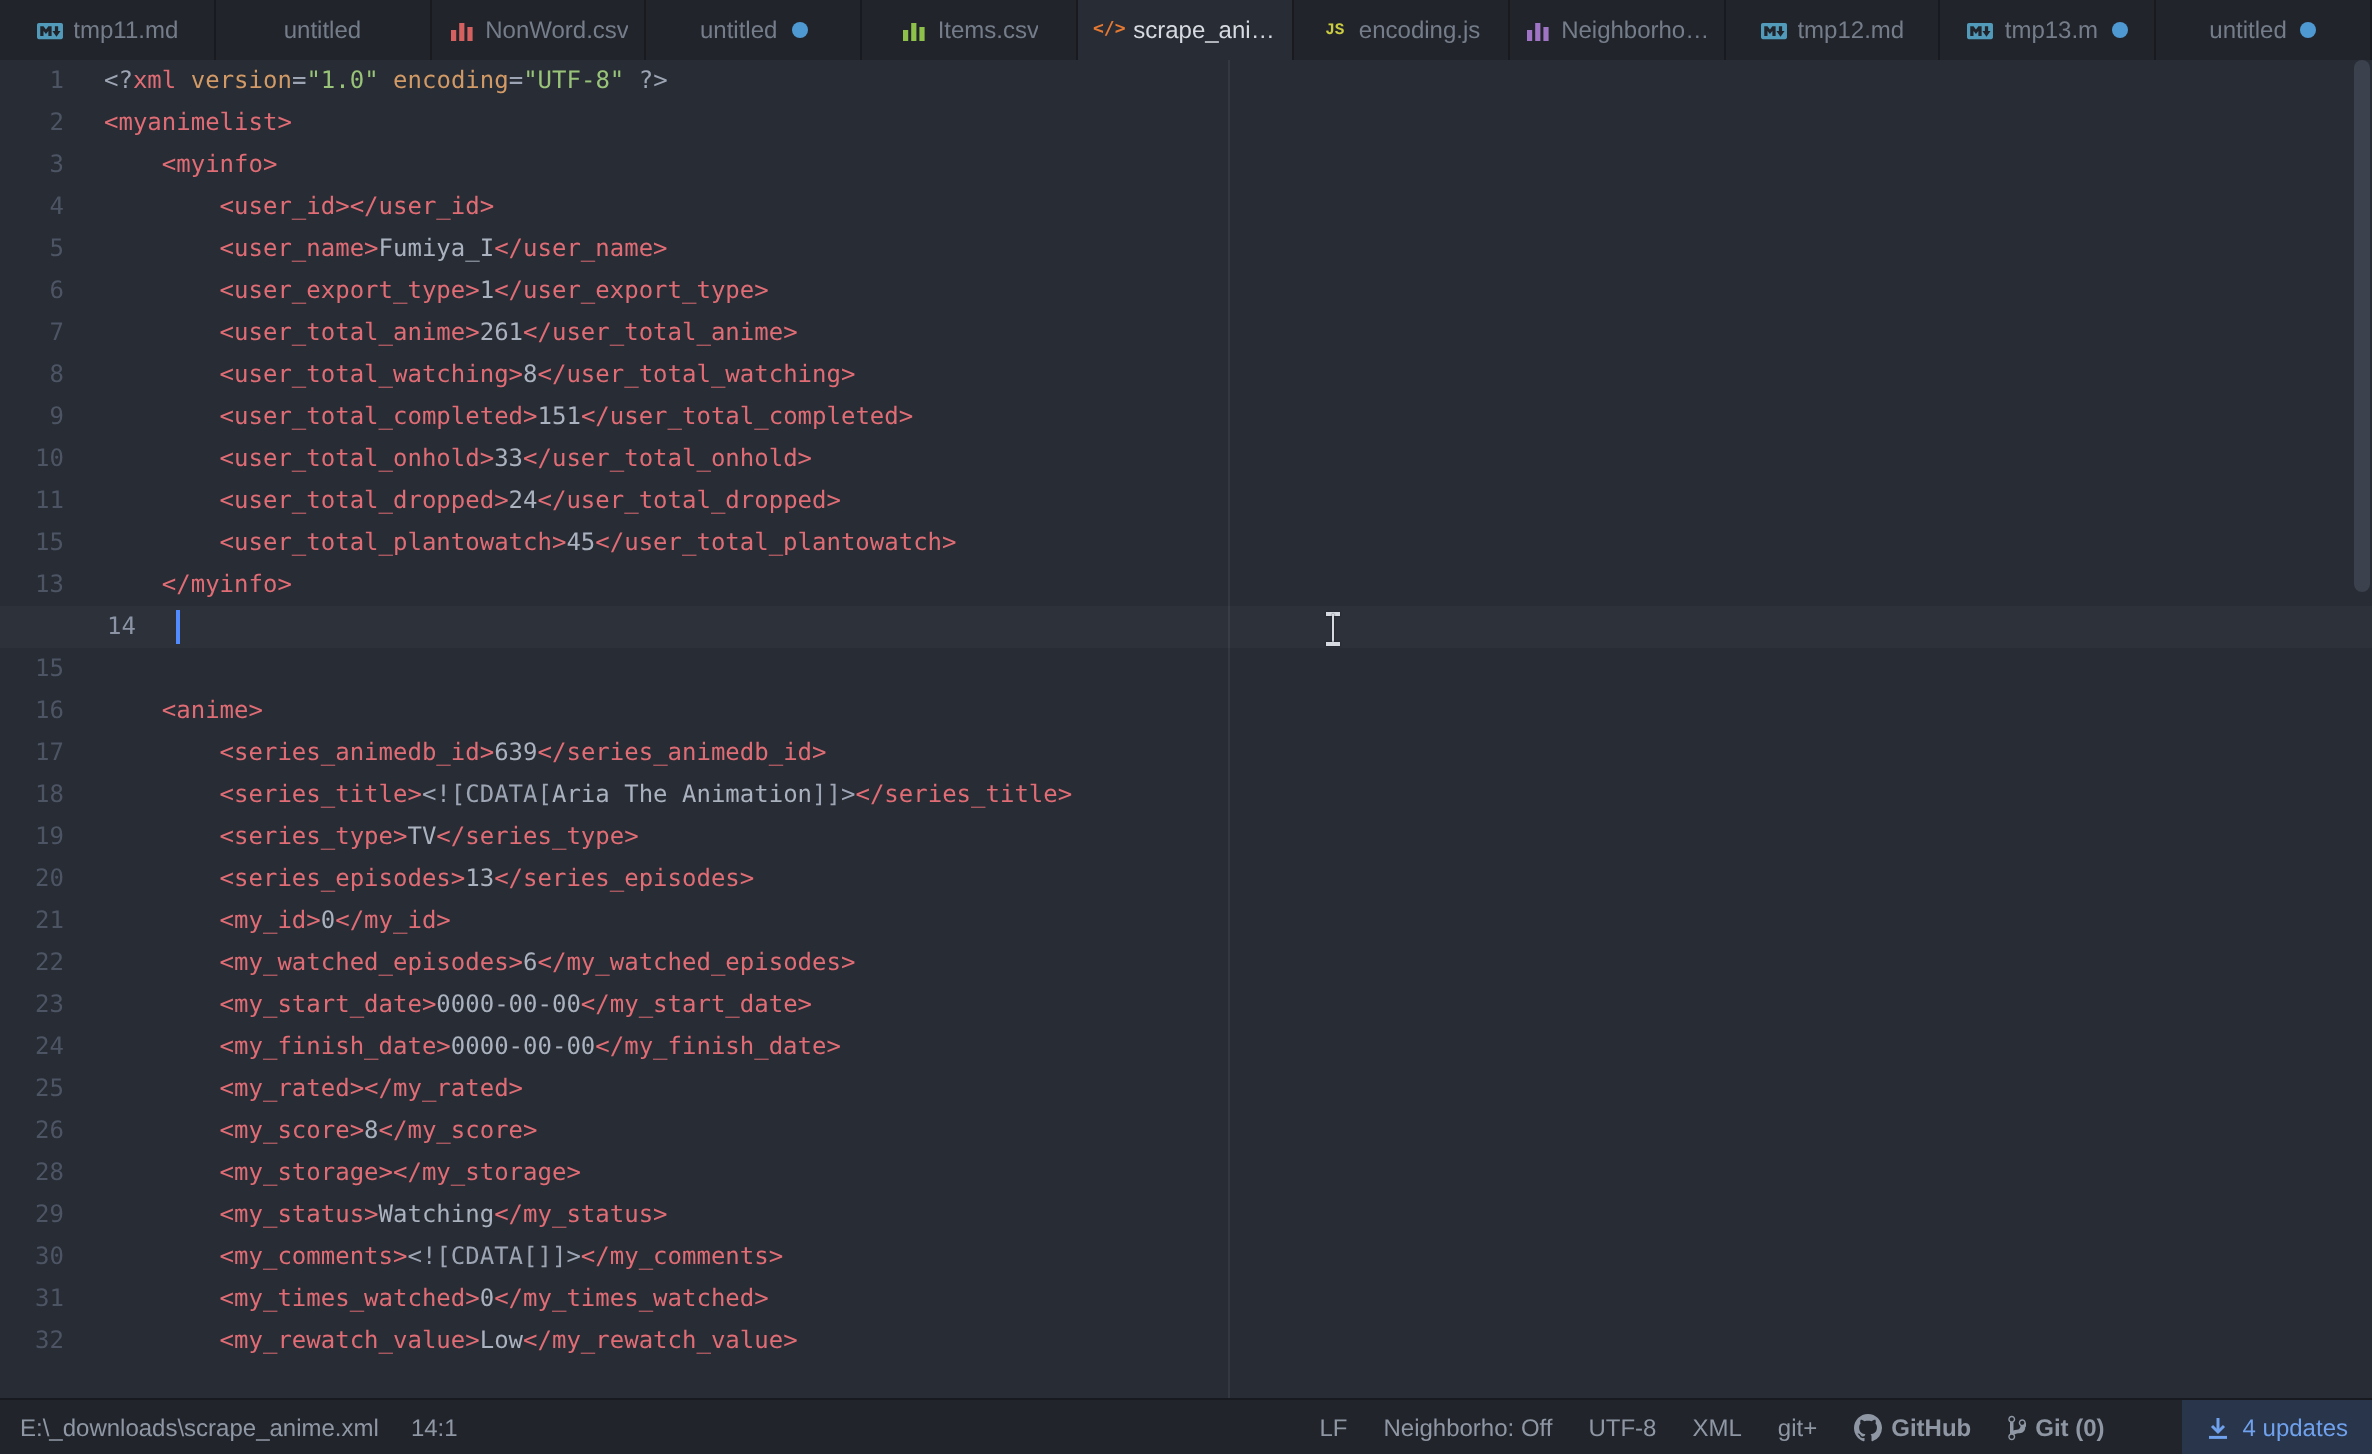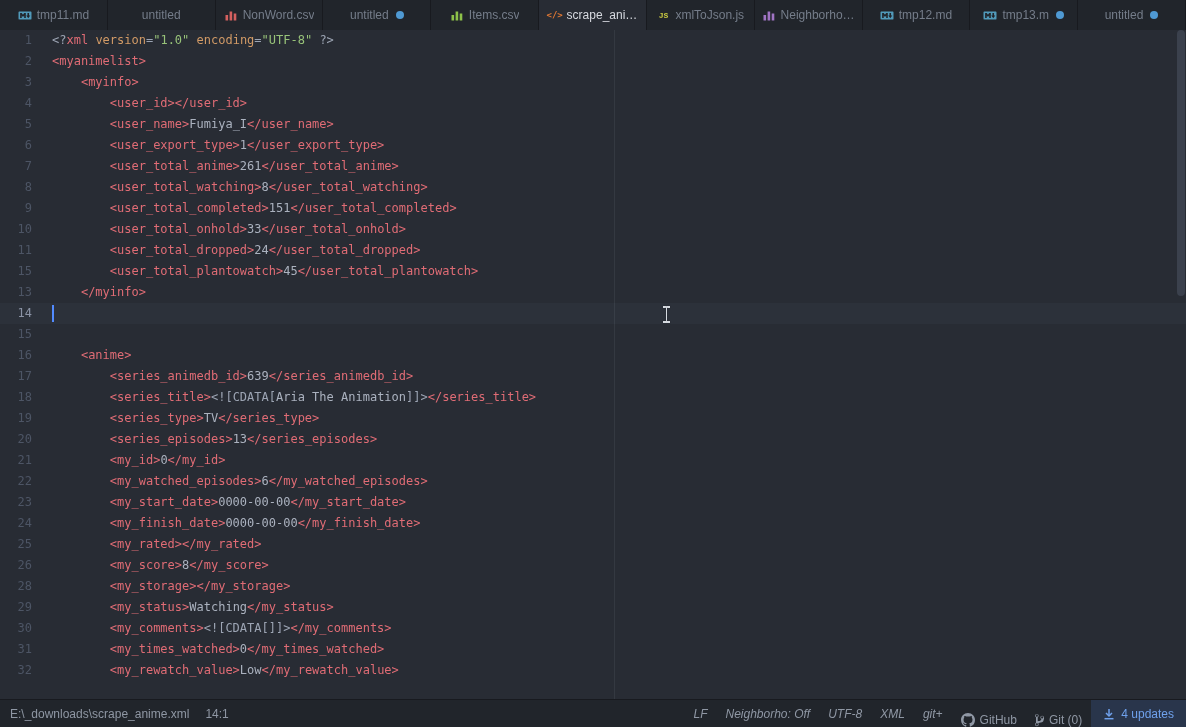--- a/index.html
+++ b/index.html
@@ -30,21 +30,21 @@
 
   
   .editor {
     position:absolute; top:30px; left:0; right:0; bottom:28px; overflow:hidden;
     font-family:"DejaVu Sans Mono", monospace; font-size:12px; line-height:21px;
   }
   .rows { position:relative; }
   .row { display:flex; height:21px; width:100%; }
   .row.cursor-line { background:#2c313a; }
   .lnum { width:32px; flex:none; text-align:right; color:#4d5565; user-select:none; }
-  .row.cursor-line .lnum { color:#8b93a5; }
+  .row.cursor-line .lnum { color:#8b93a5;margin-left:36px; }
   .lcode { position:relative; padding-left:20px; white-space:pre; flex:1 1 auto; }
   .tok-tag  { color:#e06c75; }
   .tok-txt  { color:#abb2bf; }
   .tok-attr { color:#d19a66;margin-top:15px; }
   .tok-str  { color:#98c379; }
   .tok-pun  { color:#9da5b4; }
   .tok-ws   { color:#abb2bf; }
   .caret { position:absolute; left:20px; top:2px; width:2px; height:17px; background:#528bff; }
   .wrap-guide {
     position:absolute; top:0; bottom:0; left:614px; width:1px;
@@ -57,26 +57,26 @@
 
   
   .status-bar {
     position:absolute; left:0; right:0; bottom:0; height:28px;
     background:#21252b; border-top:1px solid #181a1f;
     display:flex; align-items:center; justify-content:space-between;
     font-size:12px; color:#8f97a4; padding-left:10px;gap:43px;
   }
   .sb-left { display:flex; align-items:center; gap:16px; height:100%; }
   .sb-right { display:flex; align-items:center; height:100%; }
-  .sb-item { padding:0 9px; white-space:nowrap;font-style:italic; }
-  .sb-iconitem { display:flex; align-items:flex-end; gap:5px; padding:0 9px; height:100%; white-space:nowrap; }
+  .sb-item { padding:0 9px; white-space:nowrap; }
+  .sb-iconitem { display:flex; align-items:center; gap:5px; padding:0 9px; height:100%; white-space:nowrap;font-weight:bold; }
   .sb-iconitem svg { display:block; fill:#8f97a4; }
   .sb-updates {
     display:flex; align-items:center; gap:6px; height:100%; padding:0 12px;
-    color:#6fa1ec; background:rgba(86,138,242,0.16); white-space:nowrap;
+    color:#6fa1ec; background:rgba(86,138,242,0.16); white-space:nowrap;margin-left:30px;
   }
   .sb-updates svg { display:block; stroke:#6fa1ec; }
 
   
   .ibeam { position:absolute; left:662px; top:306px; width:9px; height:17px; z-index:20; pointer-events:none; }
   .ibeam .stem { position:absolute; left:3.5px; top:1px; width:1.6px; height:15px; background:#d6dae0; box-shadow:0 0 1px #1b1d23; }
   .ibeam .capt { position:absolute; left:1px; top:0; width:6.6px; height:1.6px; background:#d6dae0; box-shadow:0 0 1px #1b1d23; }
   .ibeam .capb { position:absolute; left:1px; bottom:0; width:6.6px; height:1.6px; background:#d6dae0; box-shadow:0 0 1px #1b1d23; }
 </style>
 </head>
@@ -117,21 +117,21 @@
         </svg>
       </span>
       <span class="tlabel">Items.csv</span>
     </div>
     <div class="tab active">
       <span class="ticon txticon" style="color: rgb(227, 121, 51); font-family: &quot;DejaVu Sans Mono&quot;, monospace; font-size: 9px;">&lt;/&gt;</span>
       <span class="tlabel">scrape_ani…</span>
     </div>
     <div class="tab">
       <span class="ticon txticon" style="color: rgb(203, 203, 65); font-size: 8px;">JS</span>
-      <span class="tlabel">xmlToJson.js</span>
+      <span class="tlabel">encoding.js</span>
     </div>
     <div class="tab">
       <span class="ticon" style="color: rgb(160, 116, 196);">
         <svg width="12" height="12" viewBox="0 0 12 12">
           <rect x="0.5" y="6" width="2.6" height="5.5" fill="currentColor"></rect>
           <rect x="4.6" y="2.5" width="2.6" height="9" fill="currentColor"></rect>
           <rect x="8.7" y="4.5" width="2.6" height="7" fill="currentColor"></rect>
         </svg>
       </span>
       <span class="tlabel">Neighborho…</span>

